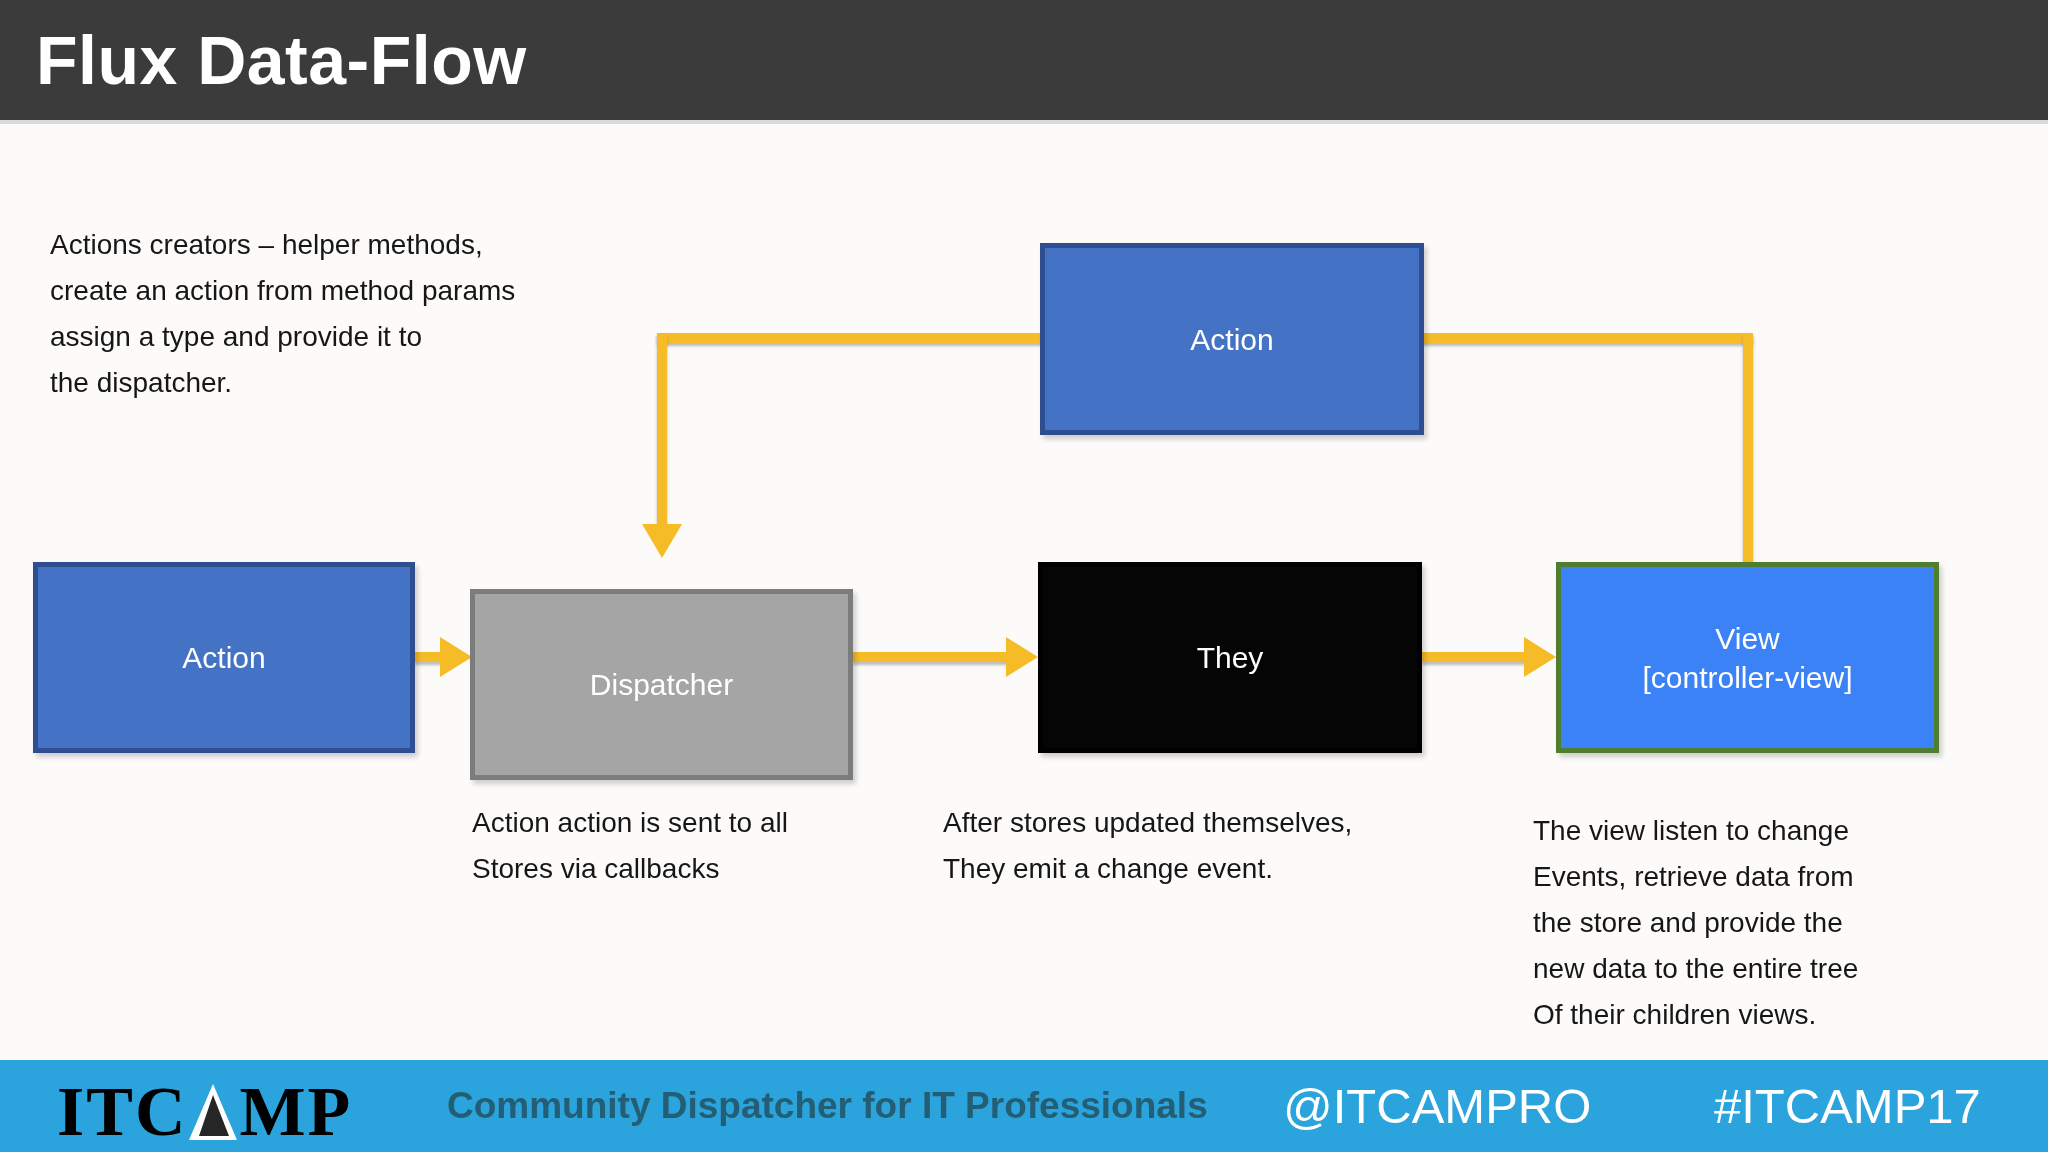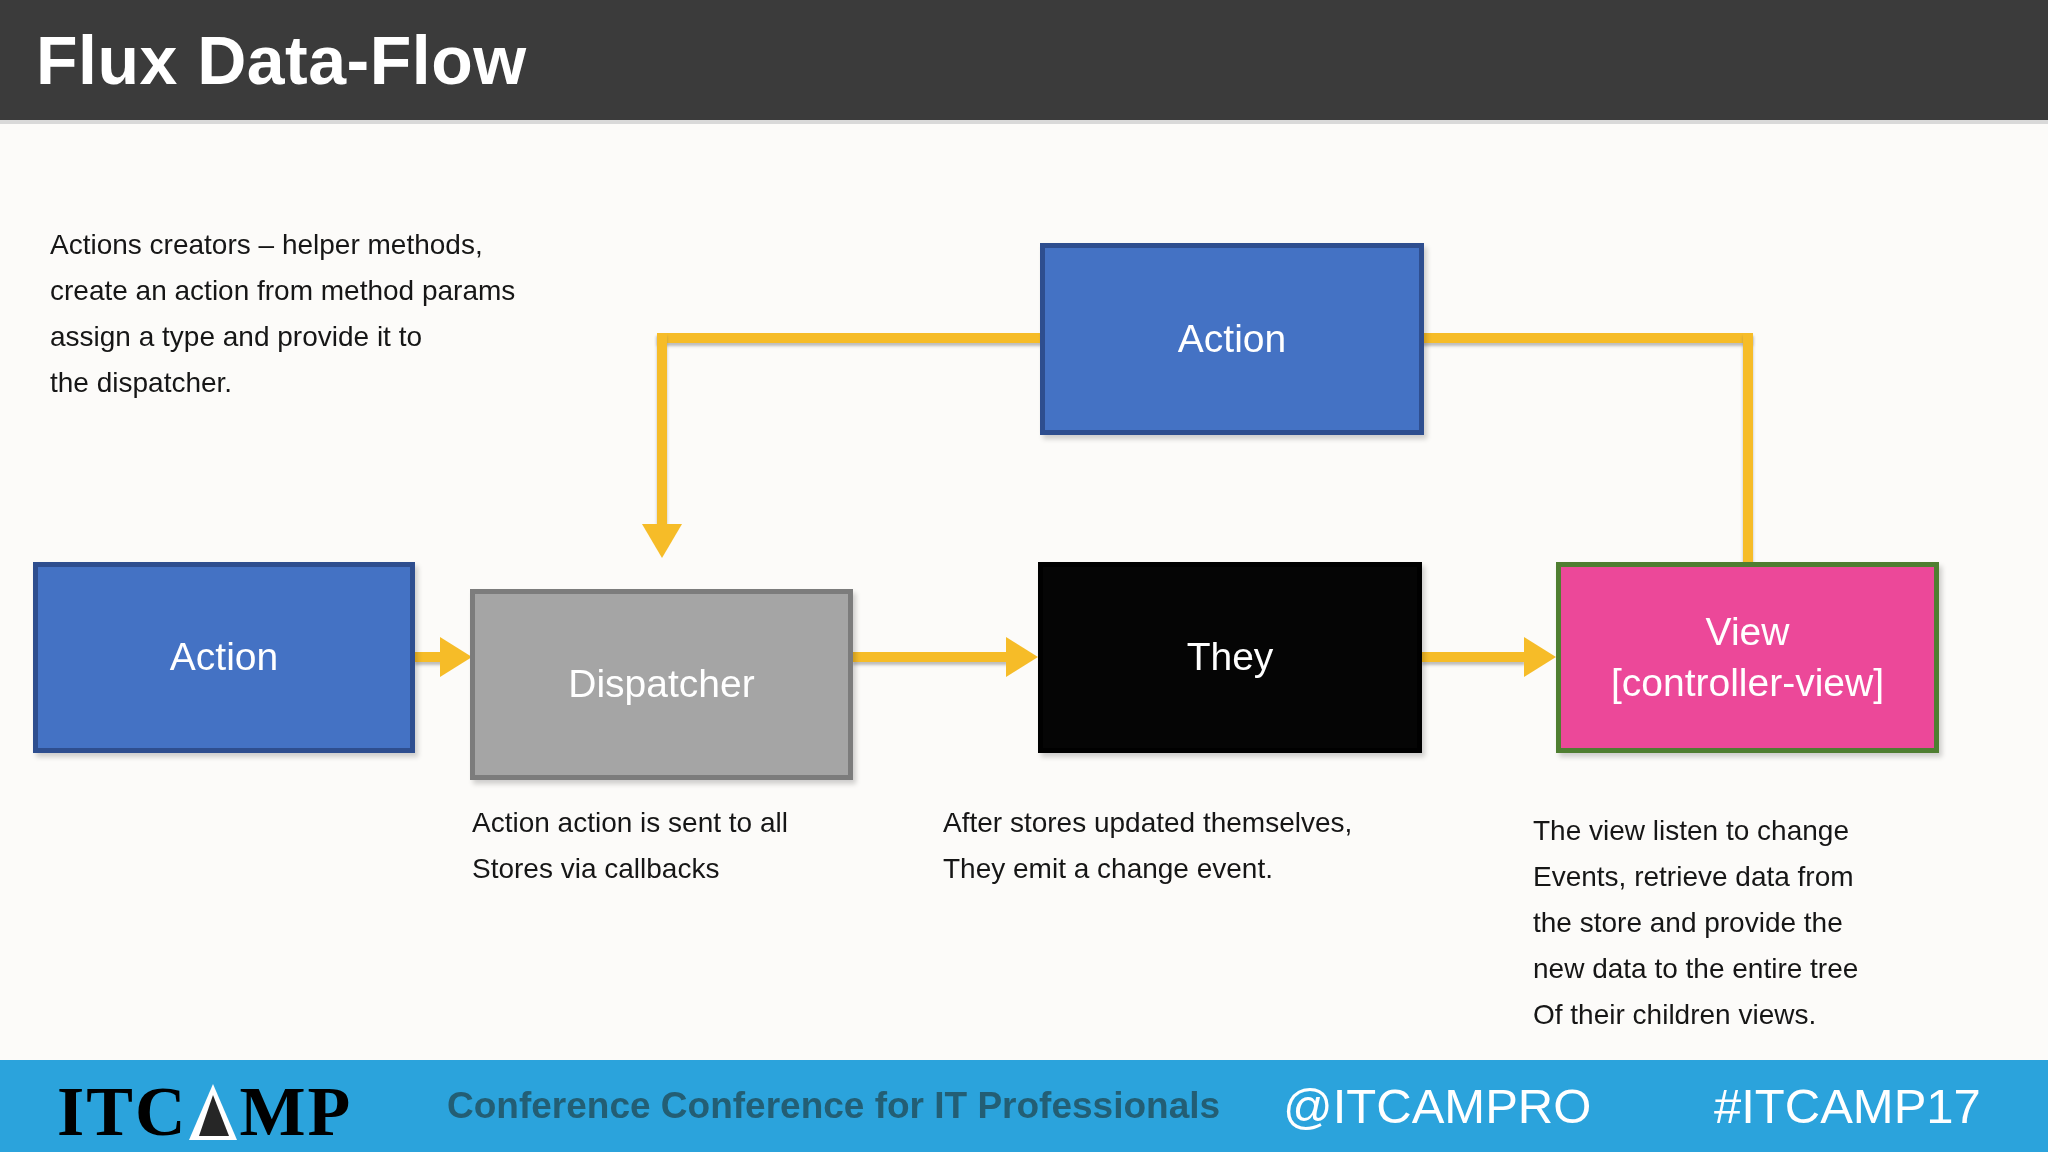--- a/index.html
+++ b/index.html
@@ -32,30 +32,30 @@
     white-space:pre-line;
   }
   .note-topleft{left:50px;top:222px;}
   .note-dispatcher{left:472px;top:800px;}
   .note-store{left:943px;top:800px;}
   .note-view{left:1533px;top:800px;margin-top:8px;}
   
   .node{
     position:absolute;
     display:flex;align-items:center;justify-content:center;
-    color:#FFFFFF;font-size:39px;line-height:1.3;
+    color:#FFFFFF;font-size:30px;line-height:1.3;
     text-align:center;white-space:pre-line;
     box-sizing:border-box;
     box-shadow:3px 4px 5px rgba(0,0,0,0.18);
   }
   .node-action-top {left:1040px;top:243px;width:384px;height:192px;background:#4472C4;border:5px solid #2E4E8F;}
   .node-action-left{left:33px;  top:562px;width:382px;height:191px;background:#4472C4;border:5px solid #2E4E8F;}
   .node-dispatcher {left:470px; top:562px;width:383px;height:191px;background:#A5A5A5;border:5px solid #7C7C7C;margin-top:27px;}
   .node-store      {left:1038px;top:562px;width:384px;height:191px;background:#050505;border:5px solid #000000;}
-  .node-view       {left:1556px;top:562px;width:383px;height:191px;background:#ec4899;border:5px solid #4F7E31;}
+  .node-view       {left:1556px;top:562px;width:383px;height:191px;background:#3b82f6;border:5px solid #4F7E31;}
   
   .yline{
     position:absolute;background:#F6BC28;
     box-shadow:0 3px 3px rgba(110,110,110,0.45);
   }
   .yhead-right{
     position:absolute;width:0;height:0;
     border-top:20px solid transparent;
     border-bottom:20px solid transparent;
     border-left:32px solid #F6BC28;
@@ -152,18 +152,18 @@
 
   <div class="footer">
     <div class="logo">
       <span>ITC</span>
       <svg width="48" height="56" viewBox="0 0 48 56">
         <polygon points="24,0 48,56 0,56" fill="#FFFFFF"></polygon>
         <polygon points="24,11 40,52 10,52" fill="#262626"></polygon>
       </svg>
       <span>MP</span>
     </div>
-    <div class="tagline">Conference Conference for IT Professionals</div>
+    <div class="tagline">Community Dispatcher for IT Professionals</div>
     <div class="handle">@ITCAMPRO</div>
     <div class="hashtag">#ITCAMP17</div>
   </div>
 
 </div>
 
 </body></html>

